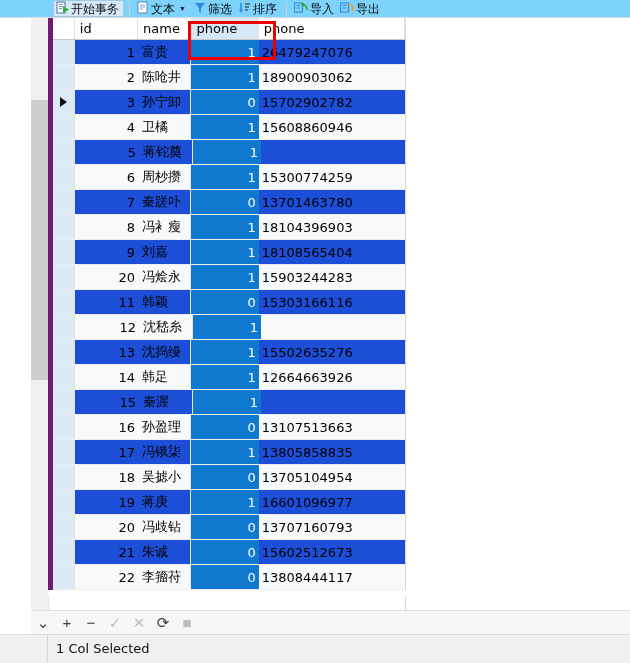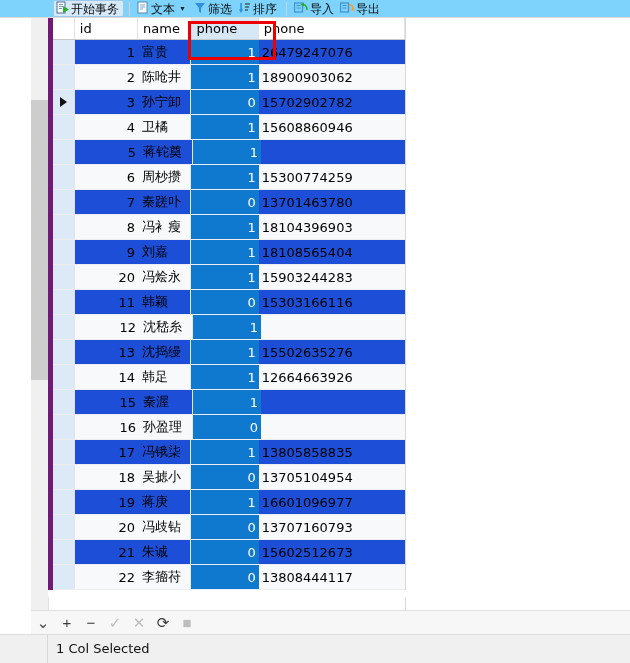--- a/index.html
+++ b/index.html
@@ -429,20 +429,21 @@
         <div class="cell c-gutter"></div>
         <div class="cell c-id">15</div>
         <div class="cell c-name">秦渥</div>
         <div class="cell c-gender sel">1</div>
       </div>
       <div class="grid-row alt">
         <div class="cell c-gutter"></div>
         <div class="cell c-id">16</div>
         <div class="cell c-name">孙盈理</div>
         <div class="cell c-gender sel">0</div>
+        <div class="cell c-phone">13107513663</div>
       </div>
       <div class="grid-row">
         <div class="cell c-gutter"></div>
         <div class="cell c-id">17</div>
         <div class="cell c-name">冯锇柒</div>
         <div class="cell c-gender sel">1</div>
         <div class="cell c-phone">13805858835</div>
       </div>
       <div class="grid-row alt">
         <div class="cell c-gutter"></div>

